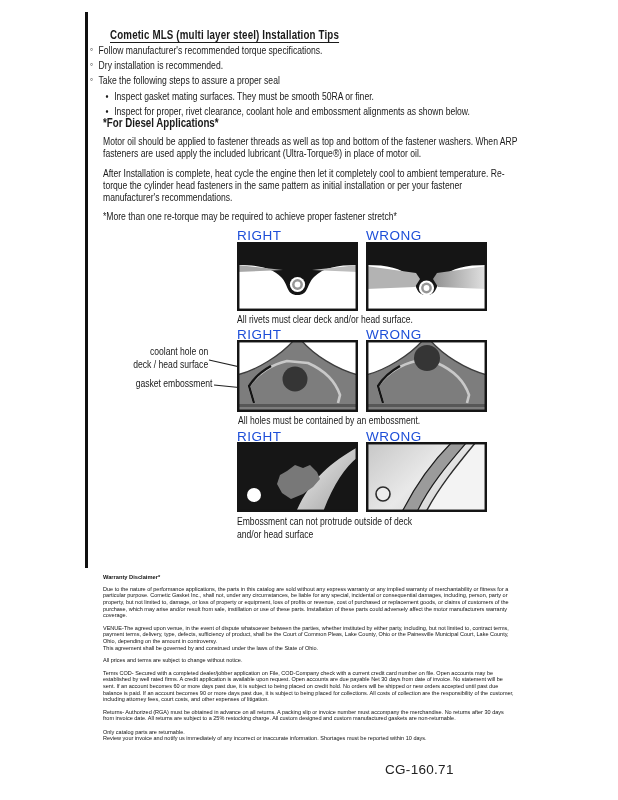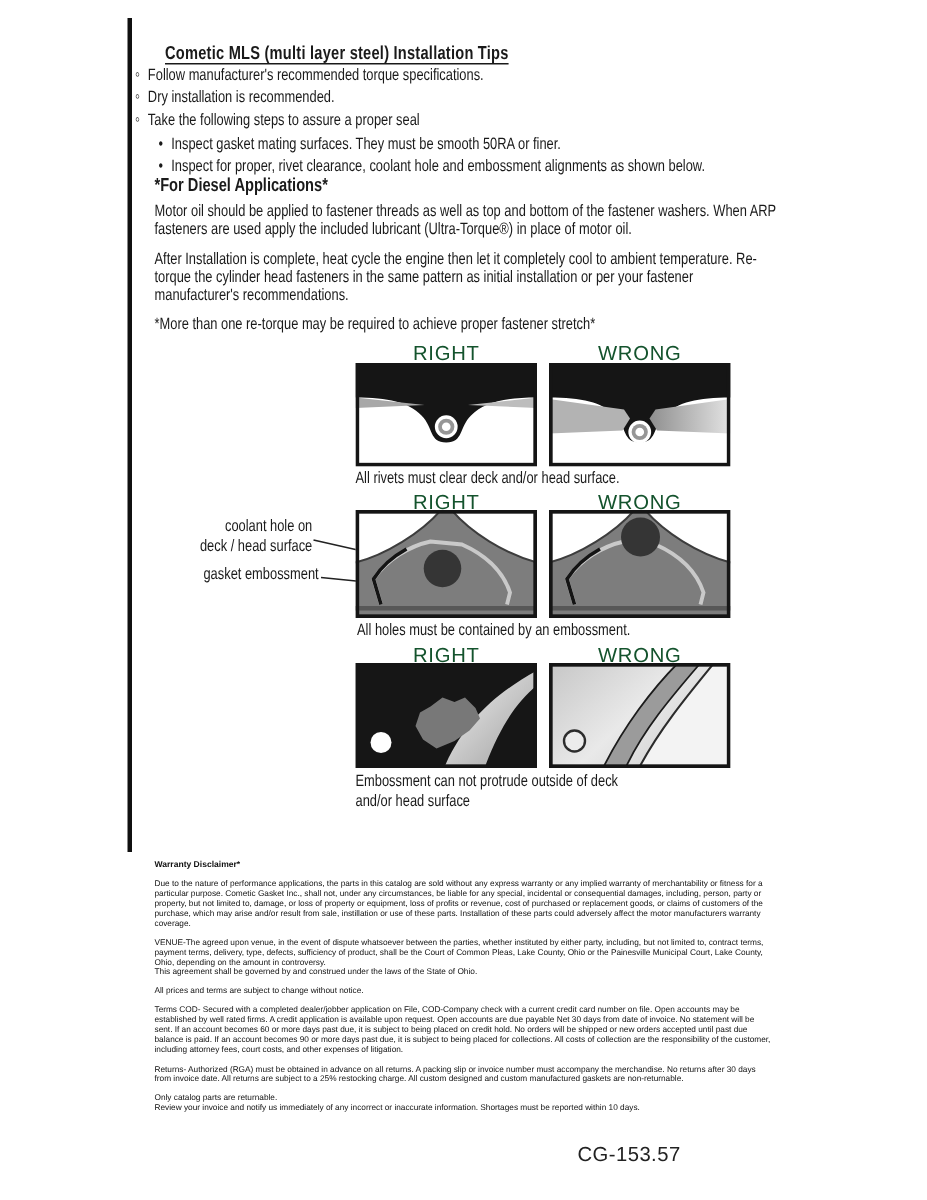--- a/index.html
+++ b/index.html
@@ -24,21 +24,21 @@
   .brow { margin-bottom:3.2px; display:flex; }
   .brow.sub { padding-left:20px; }
   .mk { flex:0 0 11px; font-size:11px; }
   .mk.open { font-size:12px; line-height:11px; }
 
   .diesel { left:103px; top:117px; width:532px; font-size:11px; line-height:12px; }
   .diesel h2 { font-size:12.5px; font-weight:bold; margin:0 0 6px 0; }
   .diesel p { margin:0 0 7.5px 0; }
   .diesel p.note { margin-top:2px; }
 
-  .dlabel { font-size:13.5px; letter-spacing:0.5px; text-align:center; width:121px; color:#14532d; }
+  .dlabel { font-size:13.5px; letter-spacing:0.5px; text-align:left; width:121px; color:#1d4ed8; }
   .caption { font-size:11px; line-height:12.5px; }
 
   .sidelabel { font-size:11px; line-height:12.5px; text-align:right; }
 
   .fineprint-outer { left:103px; top:574px; width:413px; }
   .fineprint {
     transform:scale(0.6); transform-origin:0 0; width:688px;
     font-size:9.2px; line-height:10.9px; color:#111;
   }
   .fineprint h3 { font-size:9.5px; font-weight:bold; margin:0 0 9px 0; }
@@ -201,15 +201,15 @@
       <p class="pre">VENUE-The agreed upon venue, in the event of dispute whatsoever between the parties, whether instituted by either party, including, but not limited to, contract terms, payment terms, delivery, type, defects, sufficiency of product, shall be the Court of Common Pleas, Lake County, Ohio or the Painesville Municipal Court, Lake County, Ohio, depending on the amount in controversy.
 This agreement shall be governed by and construed under the laws of the State of Ohio.</p>
       <p class="pre">All prices and terms are subject to change without notice.</p>
       <p class="pre">Terms COD- Secured with a completed dealer/jobber application on File, COD-Company check with a current credit card number on file. Open accounts may be established by well rated firms. A credit application is available upon request. Open accounts are due payable Net 30 days from date of invoice. No statement will be sent. If an account becomes 60 or more days past due, it is subject to being placed on credit hold. No orders will be shipped or new orders accepted until past due balance is paid. If an account becomes 90 or more days past due, it is subject to being placed for collections. All costs of collection are the responsibility of the customer, including attorney fees, court costs, and other expenses of litigation.</p>
       <p class="pre">Returns- Authorized (RGA) must be obtained in advance on all returns. A packing slip or invoice number must accompany the merchandise. No returns after 30 days from invoice date. All returns are subject to a 25% restocking charge. All custom designed and custom manufactured gaskets are non-returnable.</p>
       <p class="pre">Only catalog parts are returnable.
 Review your invoice and notify us immediately of any incorrect or inaccurate information. Shortages must be reported within 10 days.</p>
     </div>
   </div>
 
-  <div class="abs pageno">CG-153.57</div>
+  <div class="abs pageno">CG-160.71</div>
 
 </div>
 
 </body></html>

